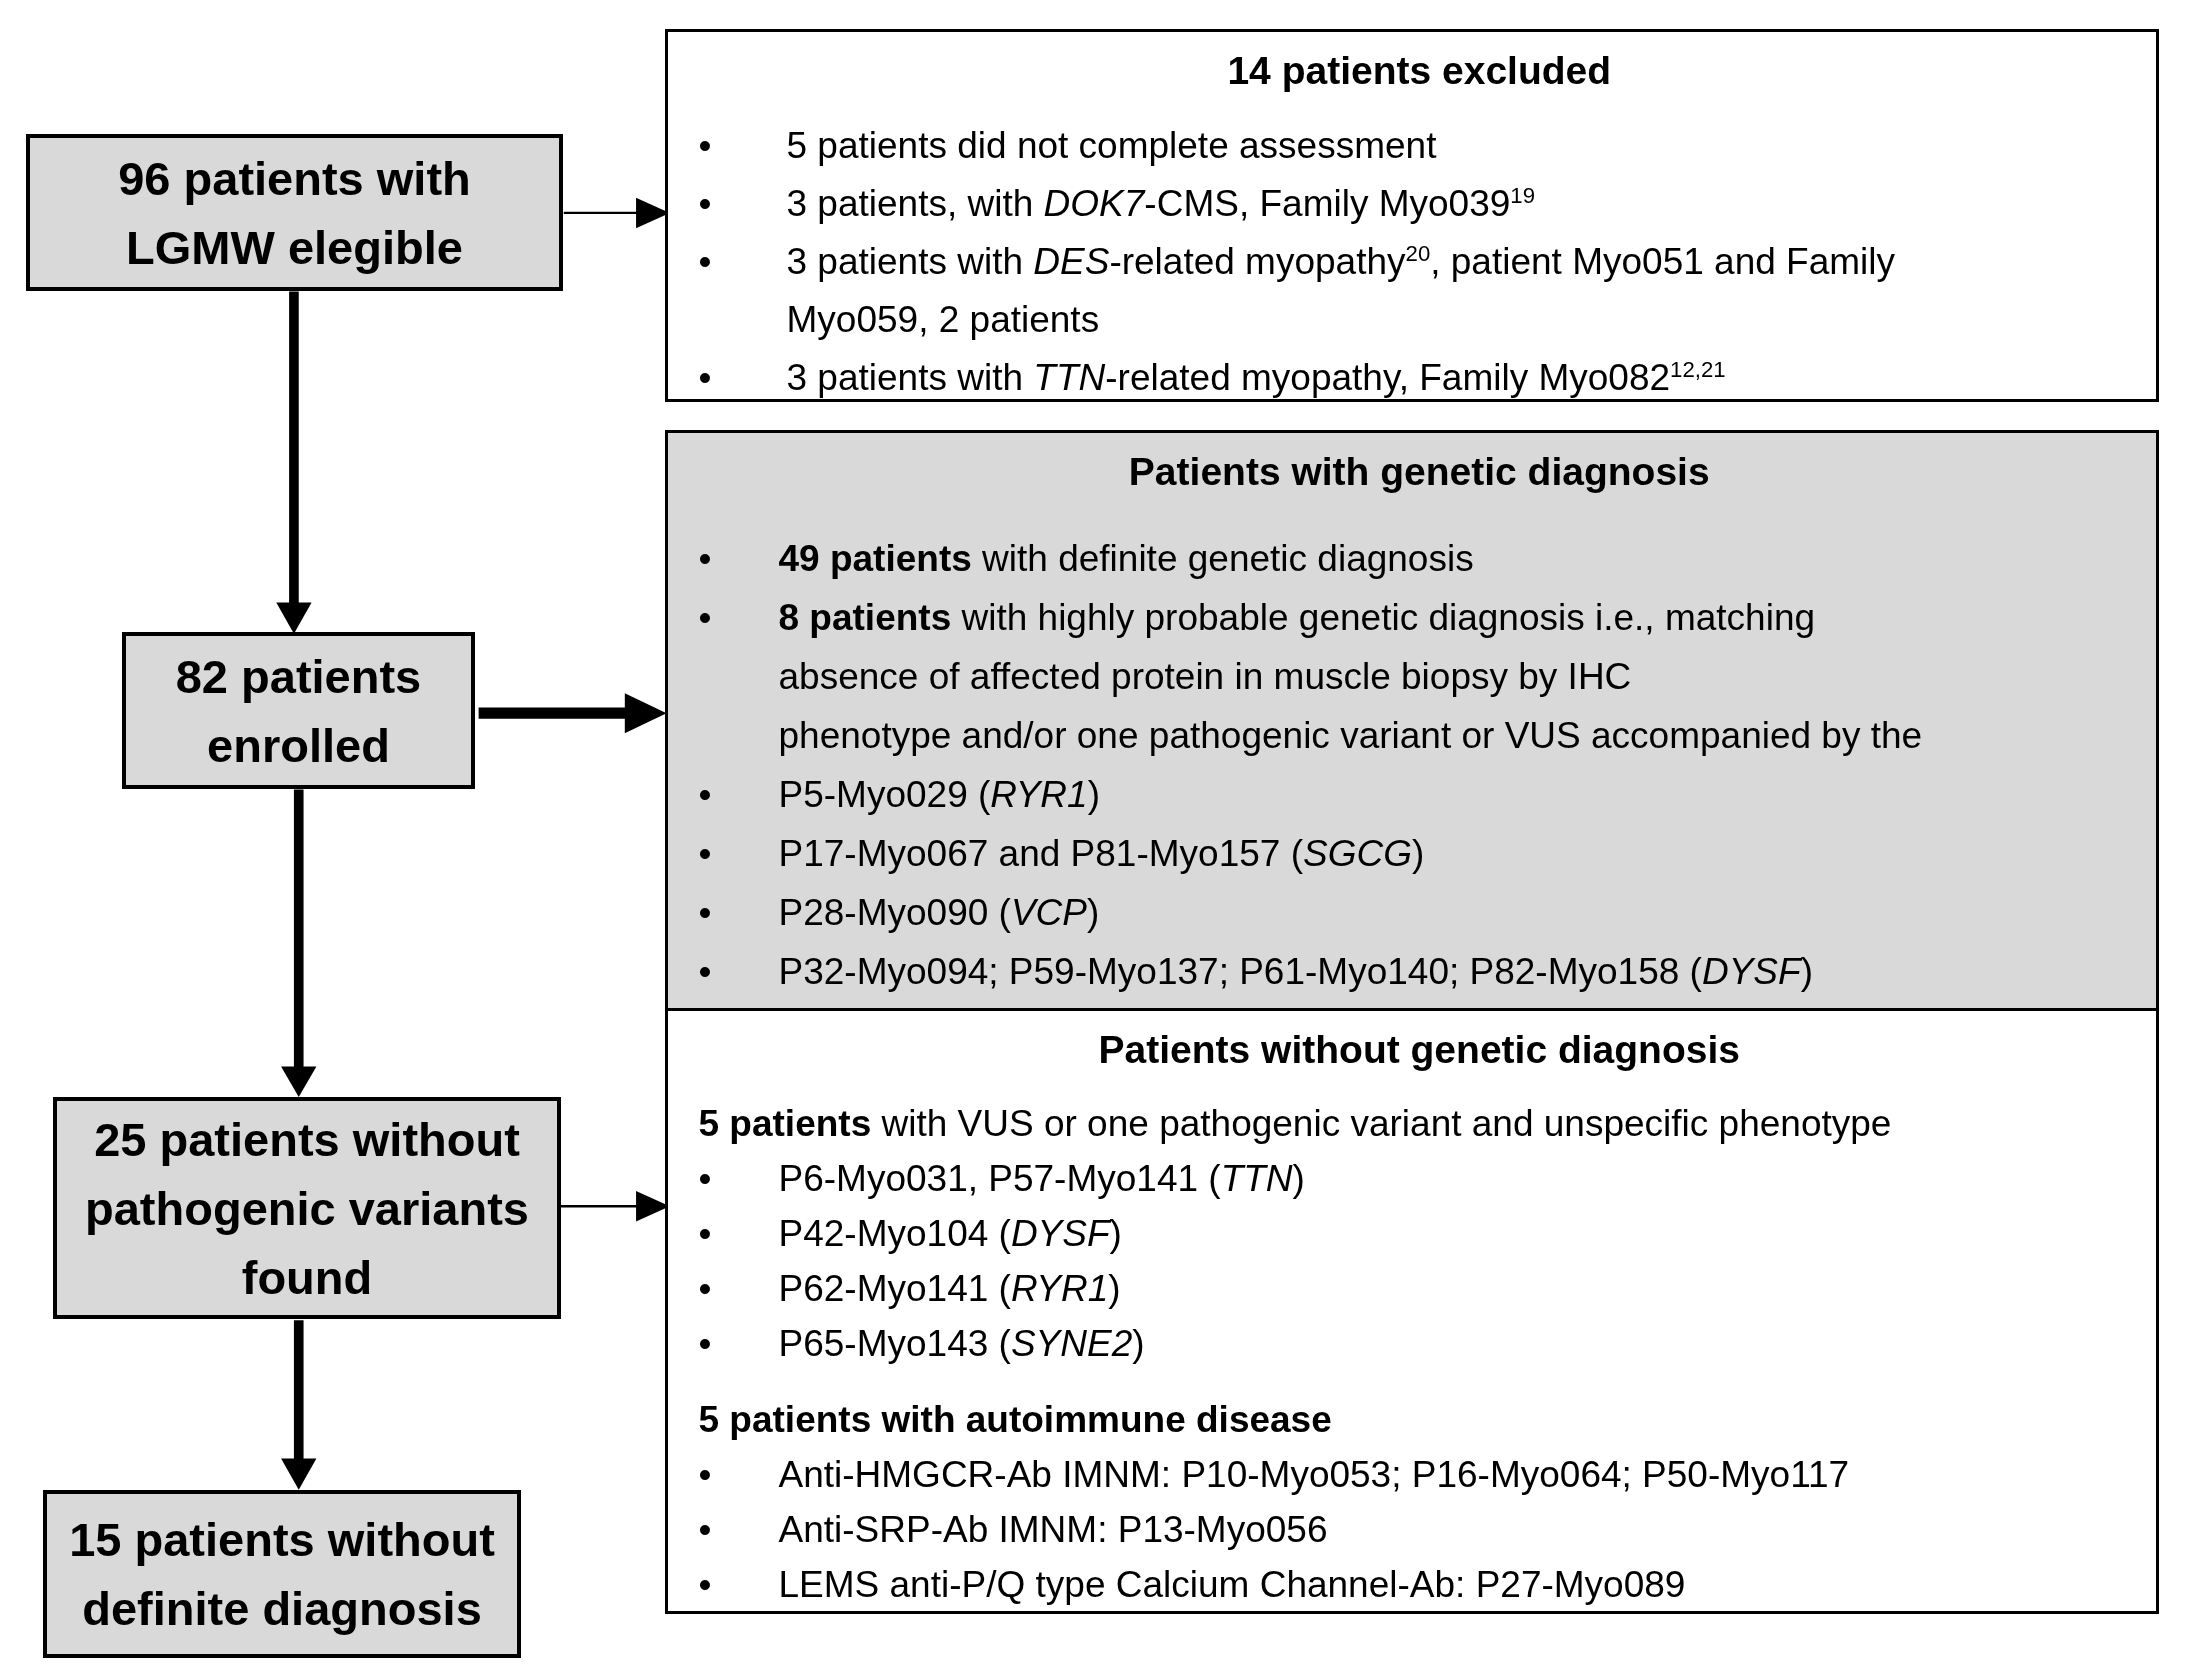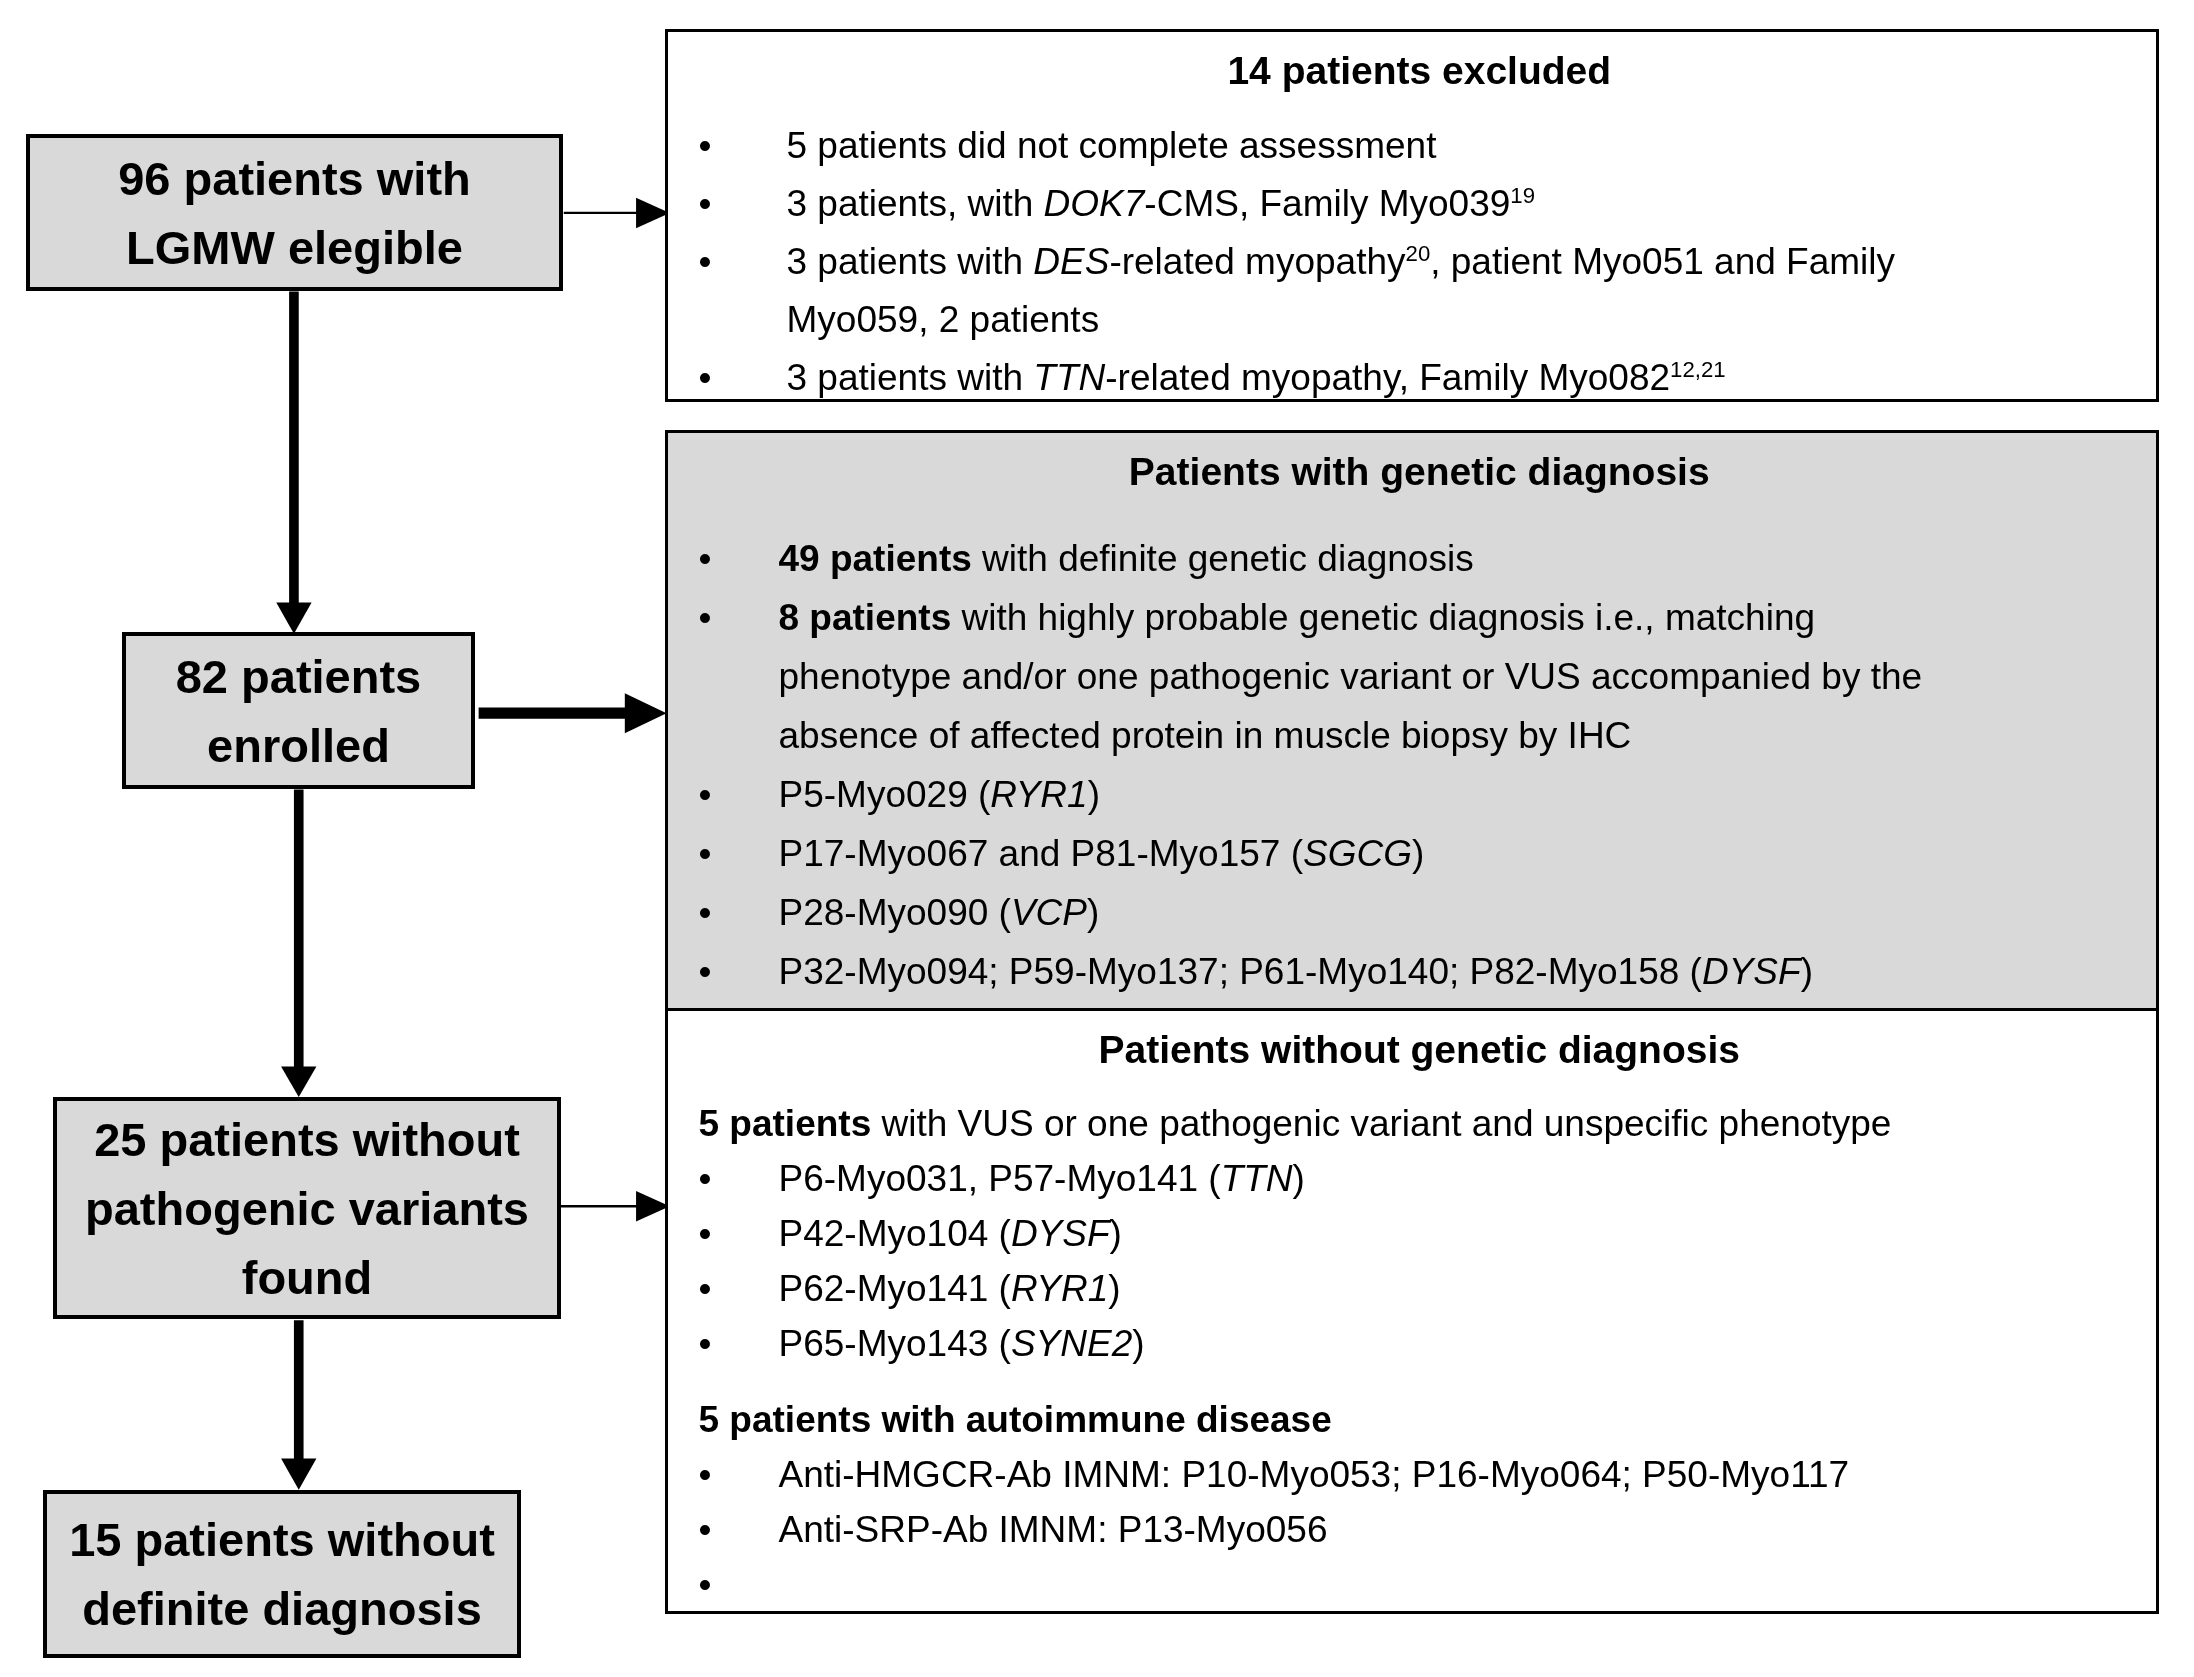--- a/index.html
+++ b/index.html
@@ -144,24 +144,24 @@
     <div class="panel-body">
         <div class="line bullet">
           <span class="marker">•</span>
           <span class="runs"><span class="b">49 patients</span><span> with definite genetic diagnosis</span></span>
         </div>
         <div class="line bullet">
           <span class="marker">•</span>
           <span class="runs"><span class="b">8 patients</span><span> with highly probable genetic diagnosis i.e., matching</span></span>
         </div>
         <div class="line cont">
+          <span class="runs"><span>absence of affected protein in muscle biopsy by IHC</span></span>
+        </div>
+        <div class="line cont">
           <span class="runs"><span>phenotype and/or one pathogenic variant or VUS accompanied by the</span></span>
-        </div>
-        <div class="line cont">
-          <span class="runs"><span>absence of affected protein in muscle biopsy by IHC</span></span>
         </div>
         <div class="line bullet">
           <span class="marker">•</span>
           <span class="runs"><span>P5-Myo029 (</span><span class="i">RYR1</span><span>)</span></span>
         </div>
         <div class="line bullet">
           <span class="marker">•</span>
           <span class="runs"><span>P17-Myo067 and P81-Myo157 (</span><span class="i">SGCG</span><span>)</span></span>
         </div>
         <div class="line bullet">
@@ -203,18 +203,19 @@
         <div class="line bullet">
           <span class="marker">•</span>
           <span class="runs"><span>Anti-HMGCR-Ab IMNM: P10-Myo053; P16-Myo064; P50-Myo117</span></span>
         </div>
         <div class="line bullet">
           <span class="marker">•</span>
           <span class="runs"><span>Anti-SRP-Ab IMNM: P13-Myo056</span></span>
         </div>
         <div class="line bullet">
           <span class="marker">•</span>
+          <span class="runs"><span>LEMS anti-P/Q type Calcium Channel-Ab: P27-Myo089</span></span>
         </div>
       </div>
   </section>
 
 </div>
 
 
 </body></html>

